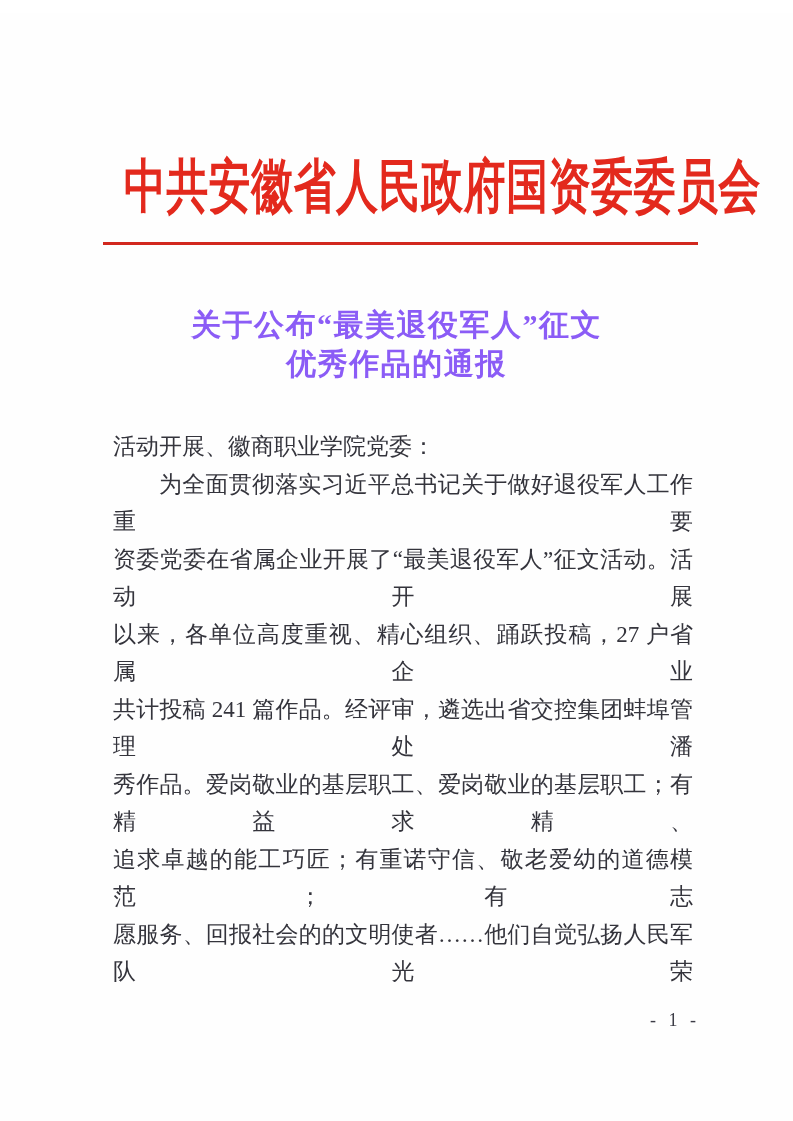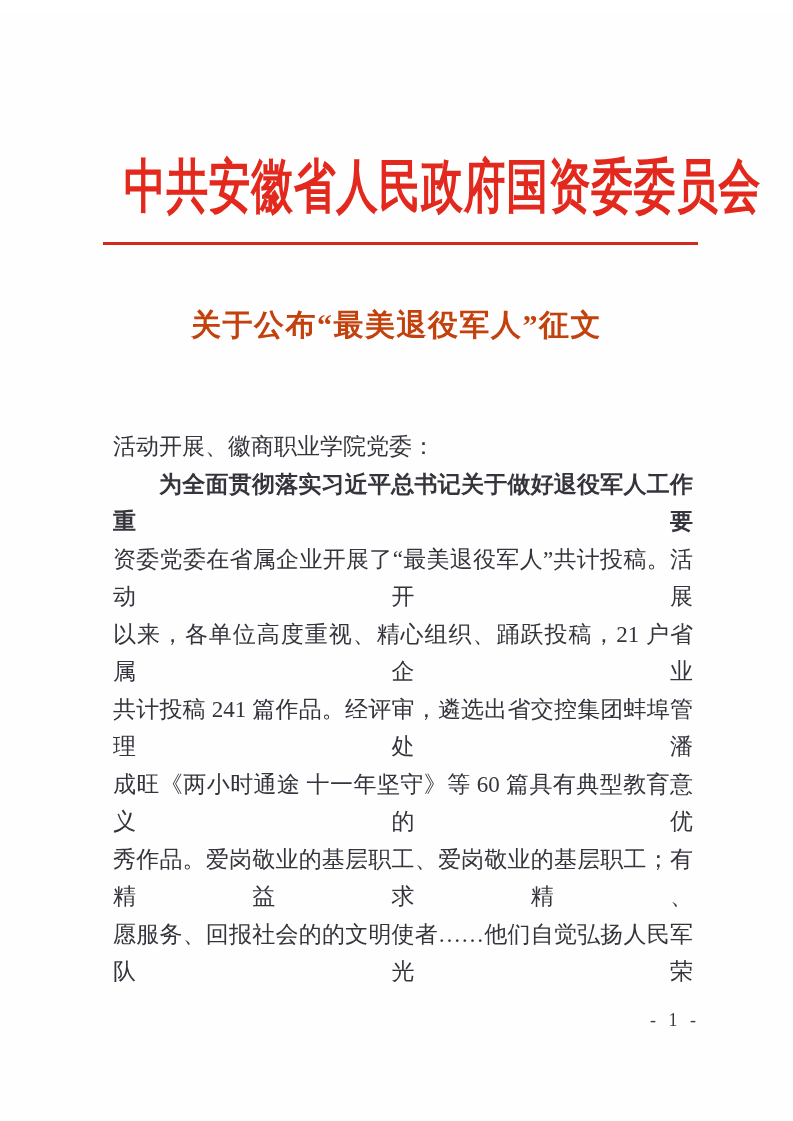--- a/index.html
+++ b/index.html
@@ -47,40 +47,40 @@
   
   .doc-title {
     position: absolute;
     top: 292px;
     left: 0;
     width: 100%;
     text-align: center;
     font-weight: 700;
     font-size: 30px;
     line-height: 39px;
-    color: #c2410c;
+    color: #8b5cf6;
     letter-spacing: 1.5px;
   }
   
   .body-block {
     position: absolute;
     top: 415px;
     left: 113px;
     width: 580px;
     font-size: 23px;
     line-height: 37.5px;
     color: #34343c;
   }
   .line {
     text-align: justify;
     text-justify: inter-character;
     white-space: nowrap;
   }
   .line.fill { text-align-last: justify; white-space: normal; }
-  .line.indent { text-indent: 46px; font-weight: bold; }
+  .line.indent { text-indent: 46px; }
   
   .page-number {
     position: absolute;
     top: 997px;
     right: 93px;
     font-size: 18px;
     letter-spacing: 4px;
     color: #3c3c46;
   }
 </style>
@@ -90,29 +90,30 @@
 <div class="page">
 
   <div class="letterhead">
     <span class="agency-name">中共安徽省人民政府国资委委员会</span>
   </div>
 
   <div class="red-divider"></div>
 
   <div class="doc-title">
     <div>关于公布“最美退役军人”征文</div>
+    <div>优秀作品的通报</div>
   </div>
 
   <div class="body-block">
     <div class="line">活动开展、徽商职业学院党委：</div>
     <div class="line fill indent">为全面贯彻落实习近平总书记关于做好退役军人工作重要</div>
-    <div class="line fill">资委党委在省属企业开展了“最美退役军人”共计投稿。活动开展</div>
-    <div class="line fill">以来，各单位高度重视、精心组织、踊跃投稿，21 户省属企业</div>
+    <div class="line fill">资委党委在省属企业开展了“最美退役军人”征文活动。活动开展</div>
+    <div class="line fill">以来，各单位高度重视、精心组织、踊跃投稿，27 户省属企业</div>
     <div class="line fill">共计投稿 241 篇作品。经评审，遴选出省交控集团蚌埠管理处潘</div>
-    <div class="line fill">成旺《两小时通途 十一年坚守》等 60 篇具有典型教育意义的优</div>
     <div class="line fill">秀作品。爱岗敬业的基层职工、爱岗敬业的基层职工；有精益求精、</div>
+    <div class="line fill">追求卓越的能工巧匠；有重诺守信、敬老爱幼的道德模范；有志</div>
     <div class="line fill">愿服务、回报社会的的文明使者……他们自觉弘扬人民军队光荣</div>
 
   </div>
 
   <div class="page-number">- 1 -</div>
 
 </div>
 
 </body></html>

